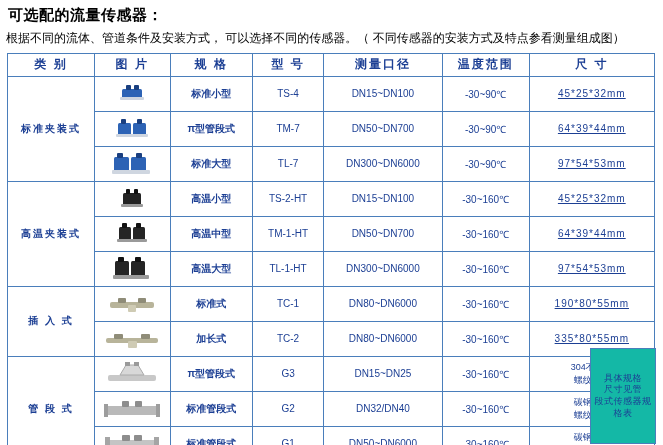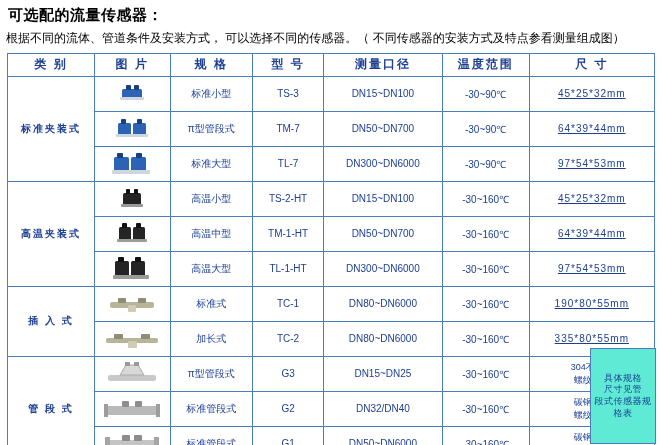--- a/index.html
+++ b/index.html
@@ -63,21 +63,21 @@
     width: 76px;
   }
   .img-cell {
     width: 66px;
     height: 34px;
     padding: 0;
   }
   .row-h {
     height: 34px;
   }
-  .c-spec { width: 72px; }
+  .c-spec { width: 72px; font-weight: bold; }
   .c-model { width: 62px; }
   .c-dia { width: 104px; }
   .c-temp { width: 76px; }
   .c-size { width: 110px; }
   .size-txt { letter-spacing: 1px; text-decoration: underline; }
   .conn-sub {
     display: block;
     font-size: 9px;
     line-height: 1.15;
     color: #1c3f94;
@@ -135,21 +135,21 @@
           <div class="icon-wrap">
             <svg width="64" height="32" viewBox="0 0 64 32">
               <rect x="22" y="11" width="20" height="10" rx="1.5" fill="#2d63b5"></rect>
               <rect x="26" y="7" width="5" height="5" rx="1" fill="#1a3f80"></rect>
               <rect x="34" y="7" width="5" height="5" rx="1" fill="#1a3f80"></rect>
               <rect x="20" y="19" width="24" height="3" rx="1" fill="#cfd6e0"></rect>
             </svg>
           </div>
         </td>
         <td class="c-spec">标准小型</td>
-        <td class="c-model">TS-3</td>
+        <td class="c-model">TS-4</td>
         <td class="c-dia">DN15~DN100</td>
         <td class="c-temp">-30~90℃</td>
         <td class="c-size size-txt">45*25*32mm</td>
       </tr>
       <tr class="row-h">
         <td class="img-cell">
           <div class="icon-wrap">
             <svg width="64" height="32" viewBox="0 0 64 32">
               <rect x="18" y="10" width="13" height="12" rx="1.5" fill="#2d63b5"></rect>
               <rect x="33" y="10" width="13" height="12" rx="1.5" fill="#2d63b5"></rect>
@@ -340,21 +340,21 @@
         <td class="c-size conn-cell">
           <div class="conn-inner">
             <span class="conn-sub">碳钢材质</span>
             <span class="conn-sub">法兰连接</span>
           </div>
         </td>
       </tr>
     </tbody>
   </table>
 
-  <div style="position:absolute; right:7px; top:348px; width:66px; height:96px; border:1px solid #4a7ebb; border-left:1px solid #4a7ebb; background:#5eead4; display:flex; align-items:center; justify-content:flex-end; box-sizing:border-box;">
+  <div style="position:absolute; right:7px; top:348px; width:66px; height:96px; border:1px solid #4a7ebb; border-left:1px solid #4a7ebb; background:#14b8a6; display:flex; align-items:center; justify-content:flex-end; box-sizing:border-box;">
     <div class="note-cell" style="text-align:center;">
       <span>具体规格</span><br>
       <span>尺寸见管</span><br>
       <span>段式传感器规格表</span>
     </div>
   </div>
 
 </div>
 
 </body></html>

